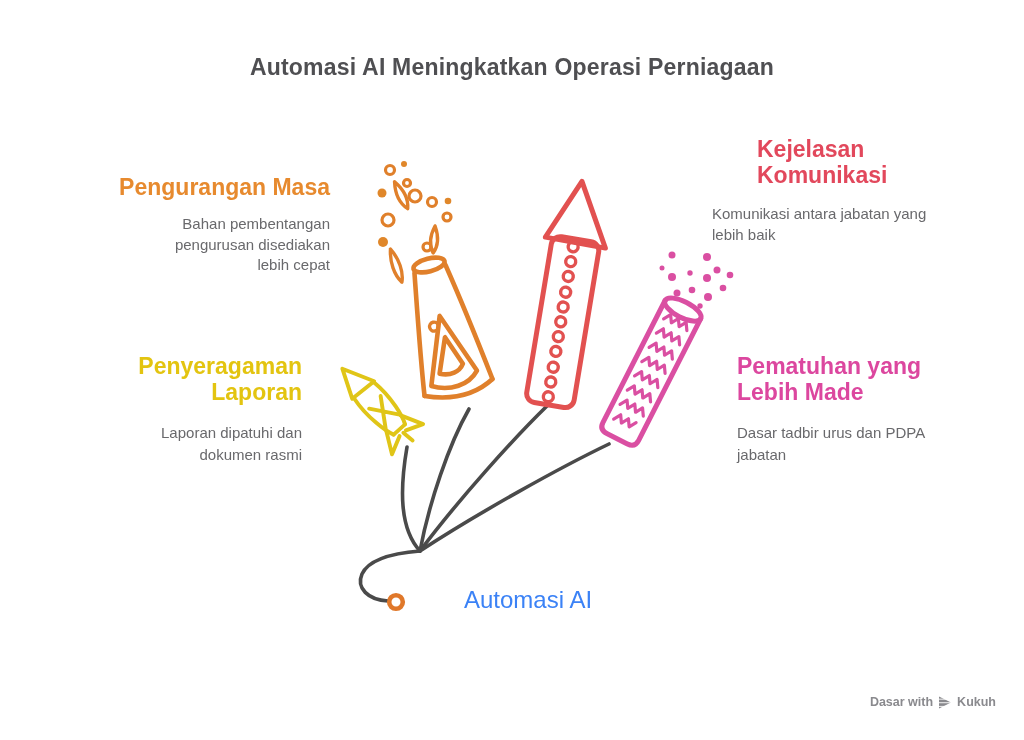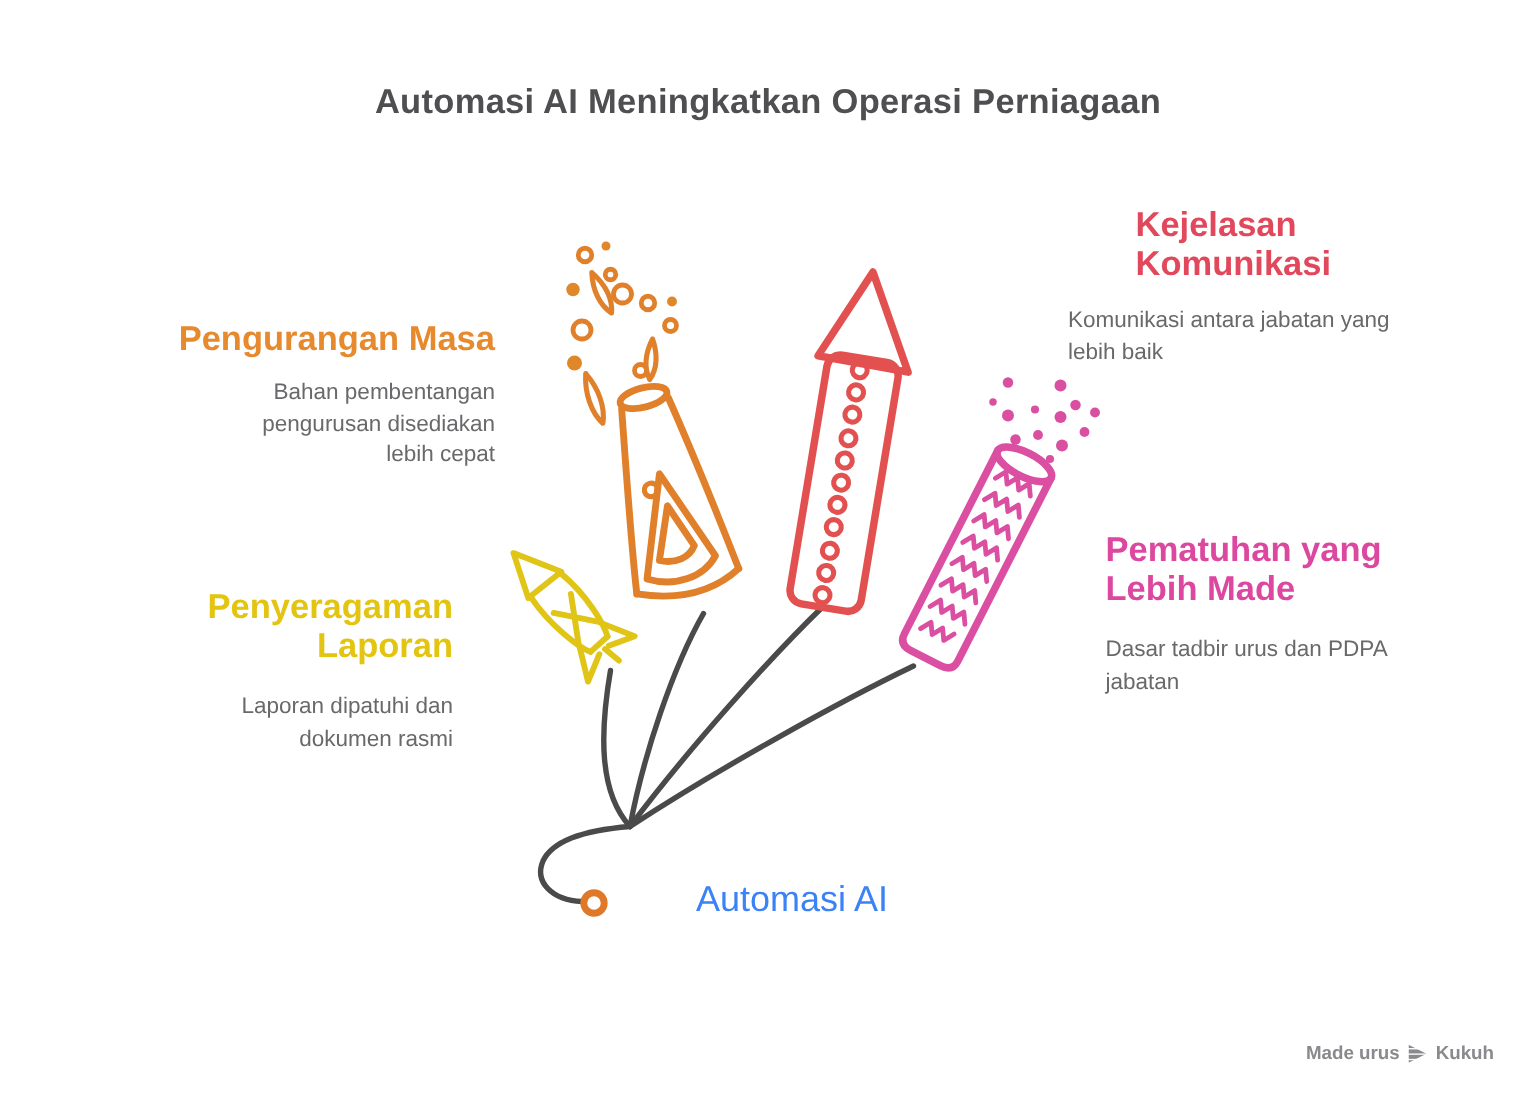--- a/index.html
+++ b/index.html
@@ -19,21 +19,21 @@
     color: #4F4F52;
     letter-spacing: 0.2px;
   }
   .branch-heading {
     font-size: 23px; font-weight: 700; line-height: 26px;
   }
   .branch-body {
     font-size: 15px; font-weight: 400; line-height: 20.5px;
     color: #69696C;
   }
-  .align-r { text-align: right; margin-top: 38px; }
+  .align-r { text-align: right; }
   .align-l { text-align: left; }
   .c-orange  { color: #E78A2E; }
   .c-red     { color: #E2485C; }
   .c-yellow  { color: #E3C410; }
   .c-magenta { color: #DC479F; }
   .b1-head { right: 694px; top: 174px; width: 240px; }
   .b1-body { right: 694px; top: 214px; width: 175px; }
   .b2-head { left: 757px; top: 136px; width: 150px; }
   .b2-body { left: 712px; top: 204px; width: 225px; }
   .b3-head { right: 722px; top: 353px; width: 210px; }
@@ -175,21 +175,21 @@
 
 <div class="abs branch-heading align-r c-yellow b3-head">Penyeragaman Laporan</div>
 <div class="abs branch-body align-r b3-body">Laporan dipatuhi dan dokumen rasmi</div>
 
 <div class="abs branch-heading align-l c-magenta b4-head">Pematuhan yang Lebih Made</div>
 <div class="abs branch-body align-l b4-body">Dasar tadbir urus dan PDPA jabatan</div>
 
 <div class="abs center-label">Automasi AI</div>
 
 <div class="abs footer">
-  <span class="mw">Made urus</span>
+  <span class="mw">Dasar with</span>
   <svg width="14" height="13" viewBox="0 0 14 13" aria-hidden="true">
     <defs>
       <clipPath id="napkin-tri">
           <polygon points="1,0.5 13,6.5 1,12.5"></polygon>
         </clipPath>
     </defs>
     <g clip-path="url(#napkin-tri)" fill="#8A8A8E">
       <rect x="0" y="0" width="14" height="2.7"></rect>
       <rect x="0" y="3.6" width="14" height="2.7"></rect>
       <rect x="0" y="7.2" width="14" height="2.7"></rect>

